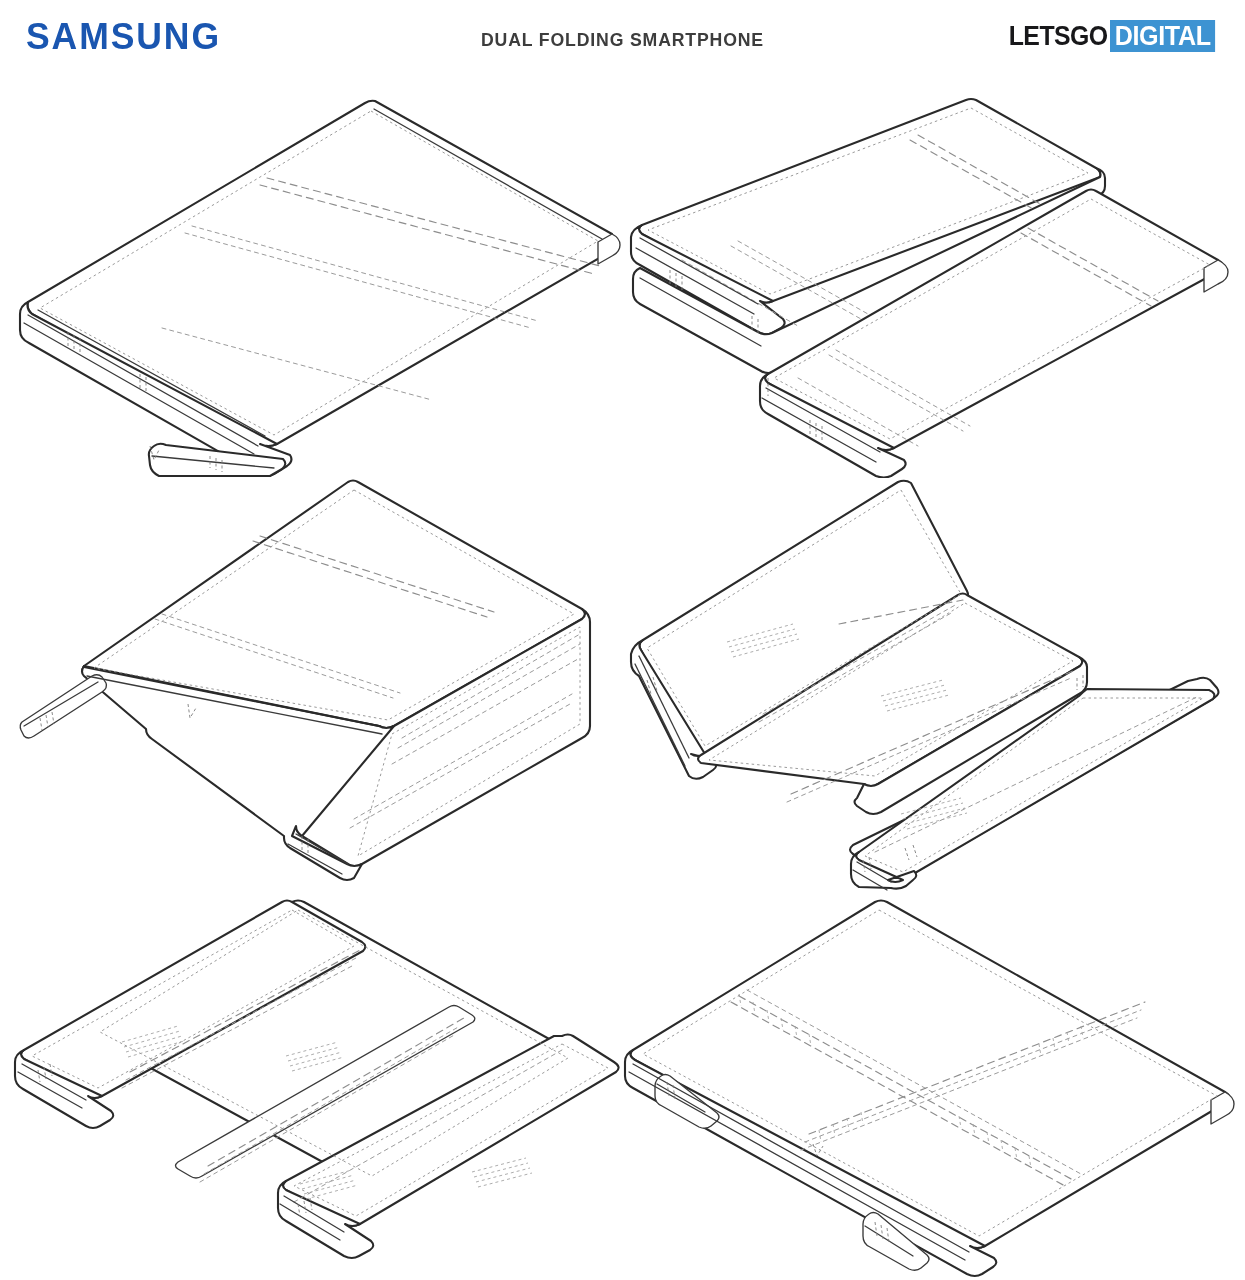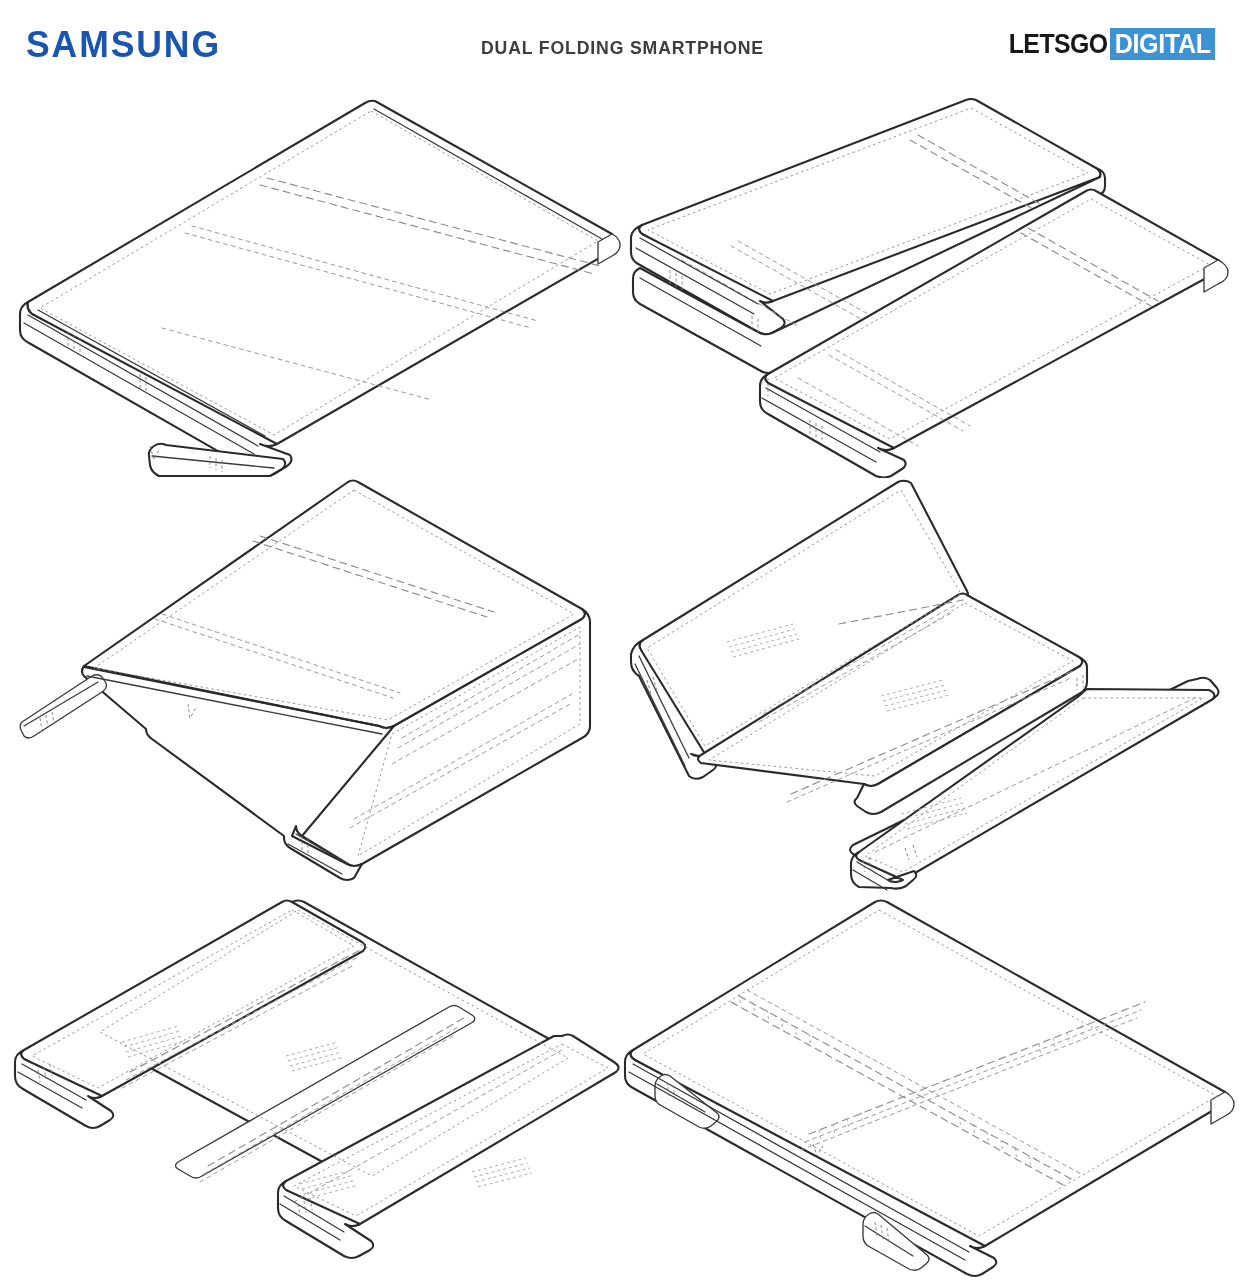--- a/index.html
+++ b/index.html
@@ -11,21 +11,21 @@
     width: 1245px;
     height: 1280px;
     position: relative;
     font-family: "Liberation Sans", sans-serif;
     overflow: hidden;
   }
 
   
   .header {
     position: absolute;
-    left: 0; top: 8px;
+    left: 0; top: 0;
     width: 1245px;
     height: 78px;
   }
   .samsung-logo {
     position: absolute;
     left: 26px;
     top: 17px;
     font-family: "Liberation Sans", sans-serif;
     font-weight: bold;
     font-size: 37px;

